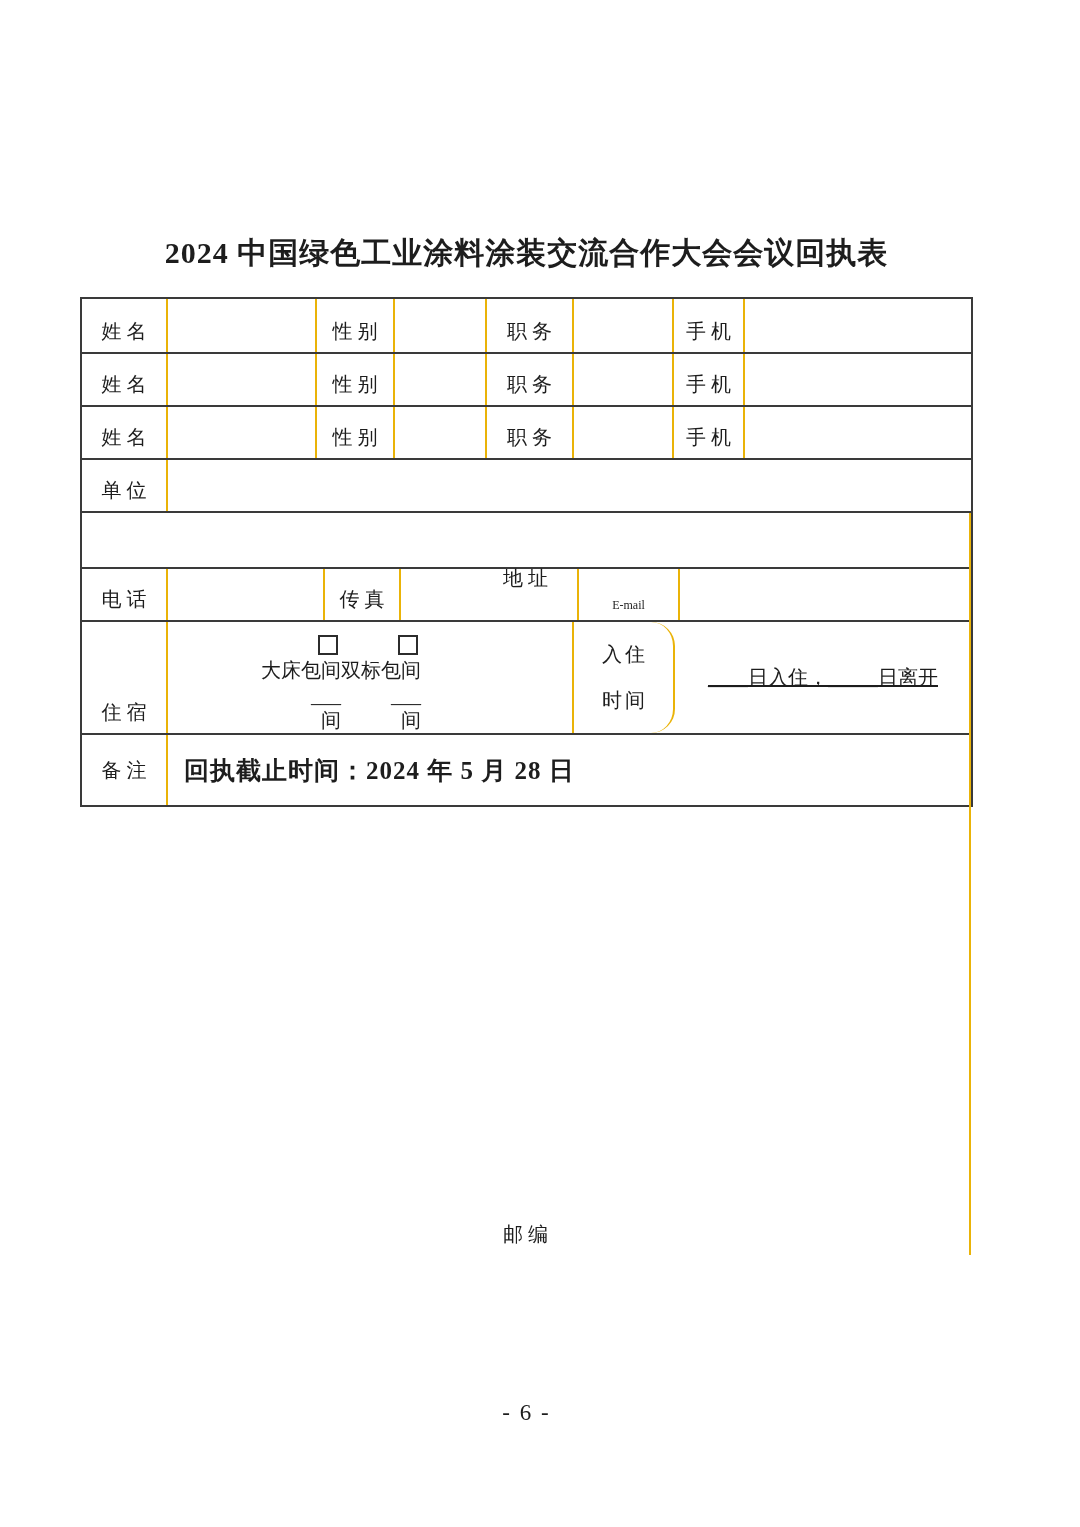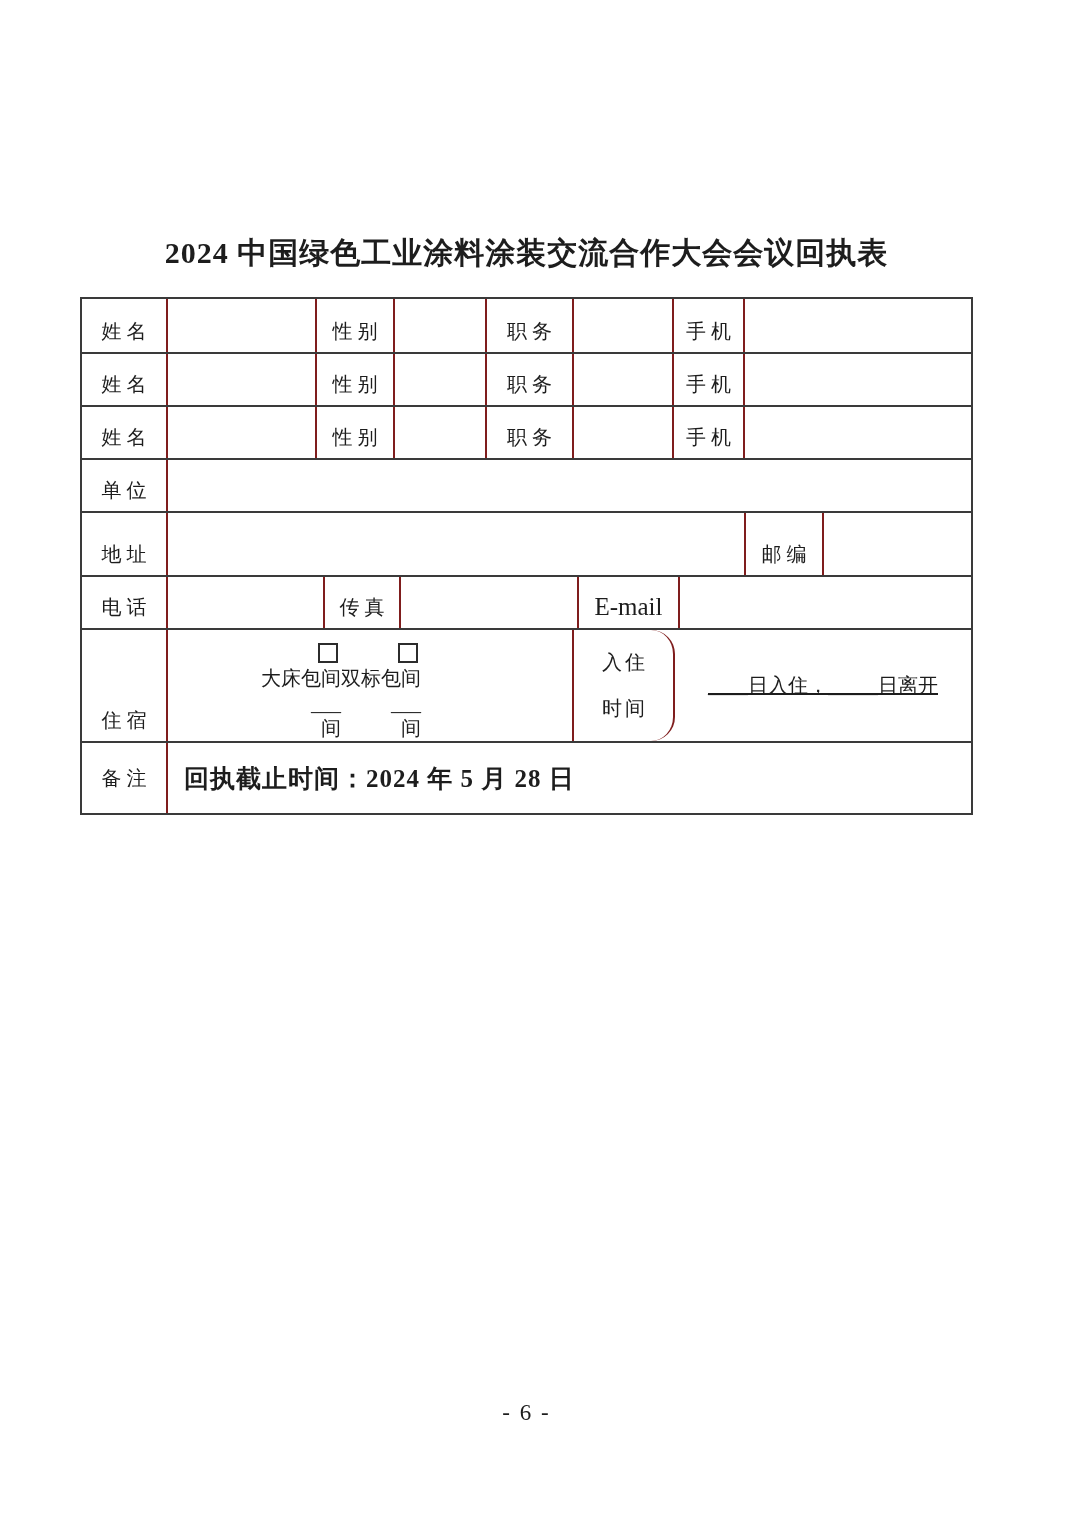--- a/index.html
+++ b/index.html
@@ -19,38 +19,38 @@
     line-height:44px;
     white-space:nowrap;
   }
   .reply-table {
     position:absolute; top:297px; left:80px; width:893px;
     border:2px solid #3a3a3a;
     box-sizing:border-box;
   }
   .row { display:flex; border-bottom:2px solid #3a3a3a; box-sizing:border-box; }
   .row:last-child { border-bottom:none; }
-  .h55 { height:55px; } .h53 { height:53px; } .h56 { height:64px; }
+  .h55 { height:55px; } .h53 { height:53px; } .h56 { height:56px;flex-direction:column; }
   .h113 { height:113px; } .h72 { height:70px; }
   .cell {
-    border-right:2px solid #7f1d1d;
+    border-right:2px solid #eab308;
     box-sizing:border-box;
     display:flex; align-items:flex-end; justify-content:center;
     padding-bottom:7px;
     overflow:hidden;
   }
   .cell:last-child { border-right:none; }
   .w86 { flex:0 0 86px; } .w149 { flex:0 0 149px; } .w78 { flex:0 0 78px; }
   .w92 { flex:0 0 92px; } .w87 { flex:0 0 87px;text-align:right; } .w100 { flex:0 0 100px; }
   .w71 { flex:0 0 71px; } .w157 { flex:0 0 157px; } .w76 { flex:0 0 76px; }
   .w178 { flex:0 0 178px; } .w101 { flex:0 0 101px; } .w578 { flex:0 0 578px; }
   .w406 { flex:0 0 406px; }
   .grow { flex:1 1 auto; }
   .lbl { font-size:20px; letter-spacing:5px; margin-right:-5px; white-space:nowrap; }
-  .lbl-latin { font-size:25px; letter-spacing:0; margin-right:0; }
+  .lbl-latin { font-size:12px; letter-spacing:0; margin-right:0; }
   
   .opts-cell {
     flex-direction:column; align-items:stretch; justify-content:space-between;
     padding:13px 8px 9px 10px;
   }
   .opt-line { display:flex; align-items:flex-end; font-size:20px; white-space:nowrap; }
   .opt { display:inline-flex; align-items:flex-end;flex-direction:column; }
   .opt-a { width:163px; }
   .opt-c { width:173px; }
   .cb {

